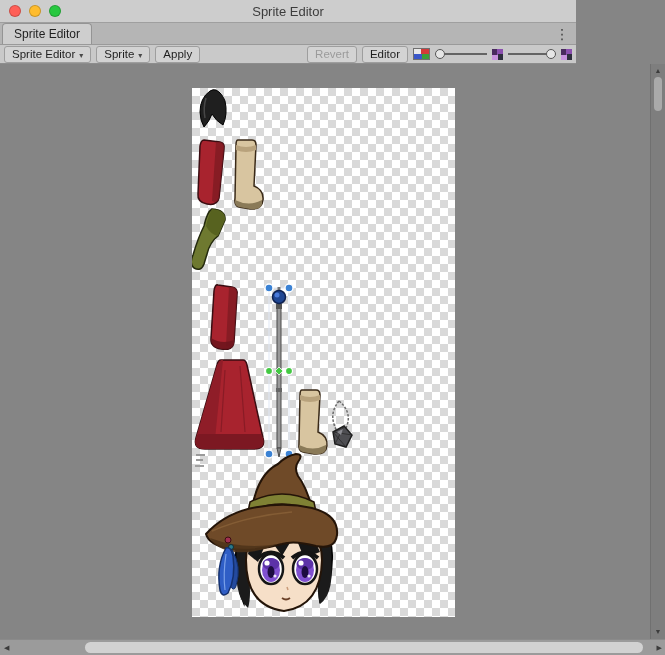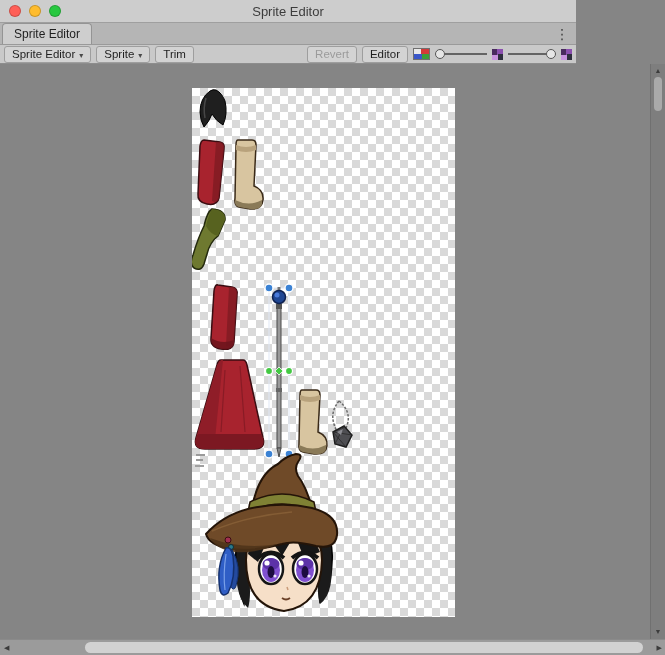--- a/index.html
+++ b/index.html
@@ -120,21 +120,21 @@
   <div class="toolbar">
     <div class="tbtn">
       <span>Sprite Editor</span>
       <span class="arrow">▾</span>
     </div>
     <div class="tbtn">
       <span>Sprite</span>
       <span class="arrow">▾</span>
     </div>
     <div class="tbtn">
-      <span>Trim</span>
+      <span>Apply</span>
     </div>
     <div class="spacer"></div>
     <div class="tbtn disabled">
       <span>Revert</span>
     </div>
     <div class="tbtn">
       <span>Editor</span>
     </div>
     <span class="mini-icon rgb-icon"></span>
     <div class="slider">

